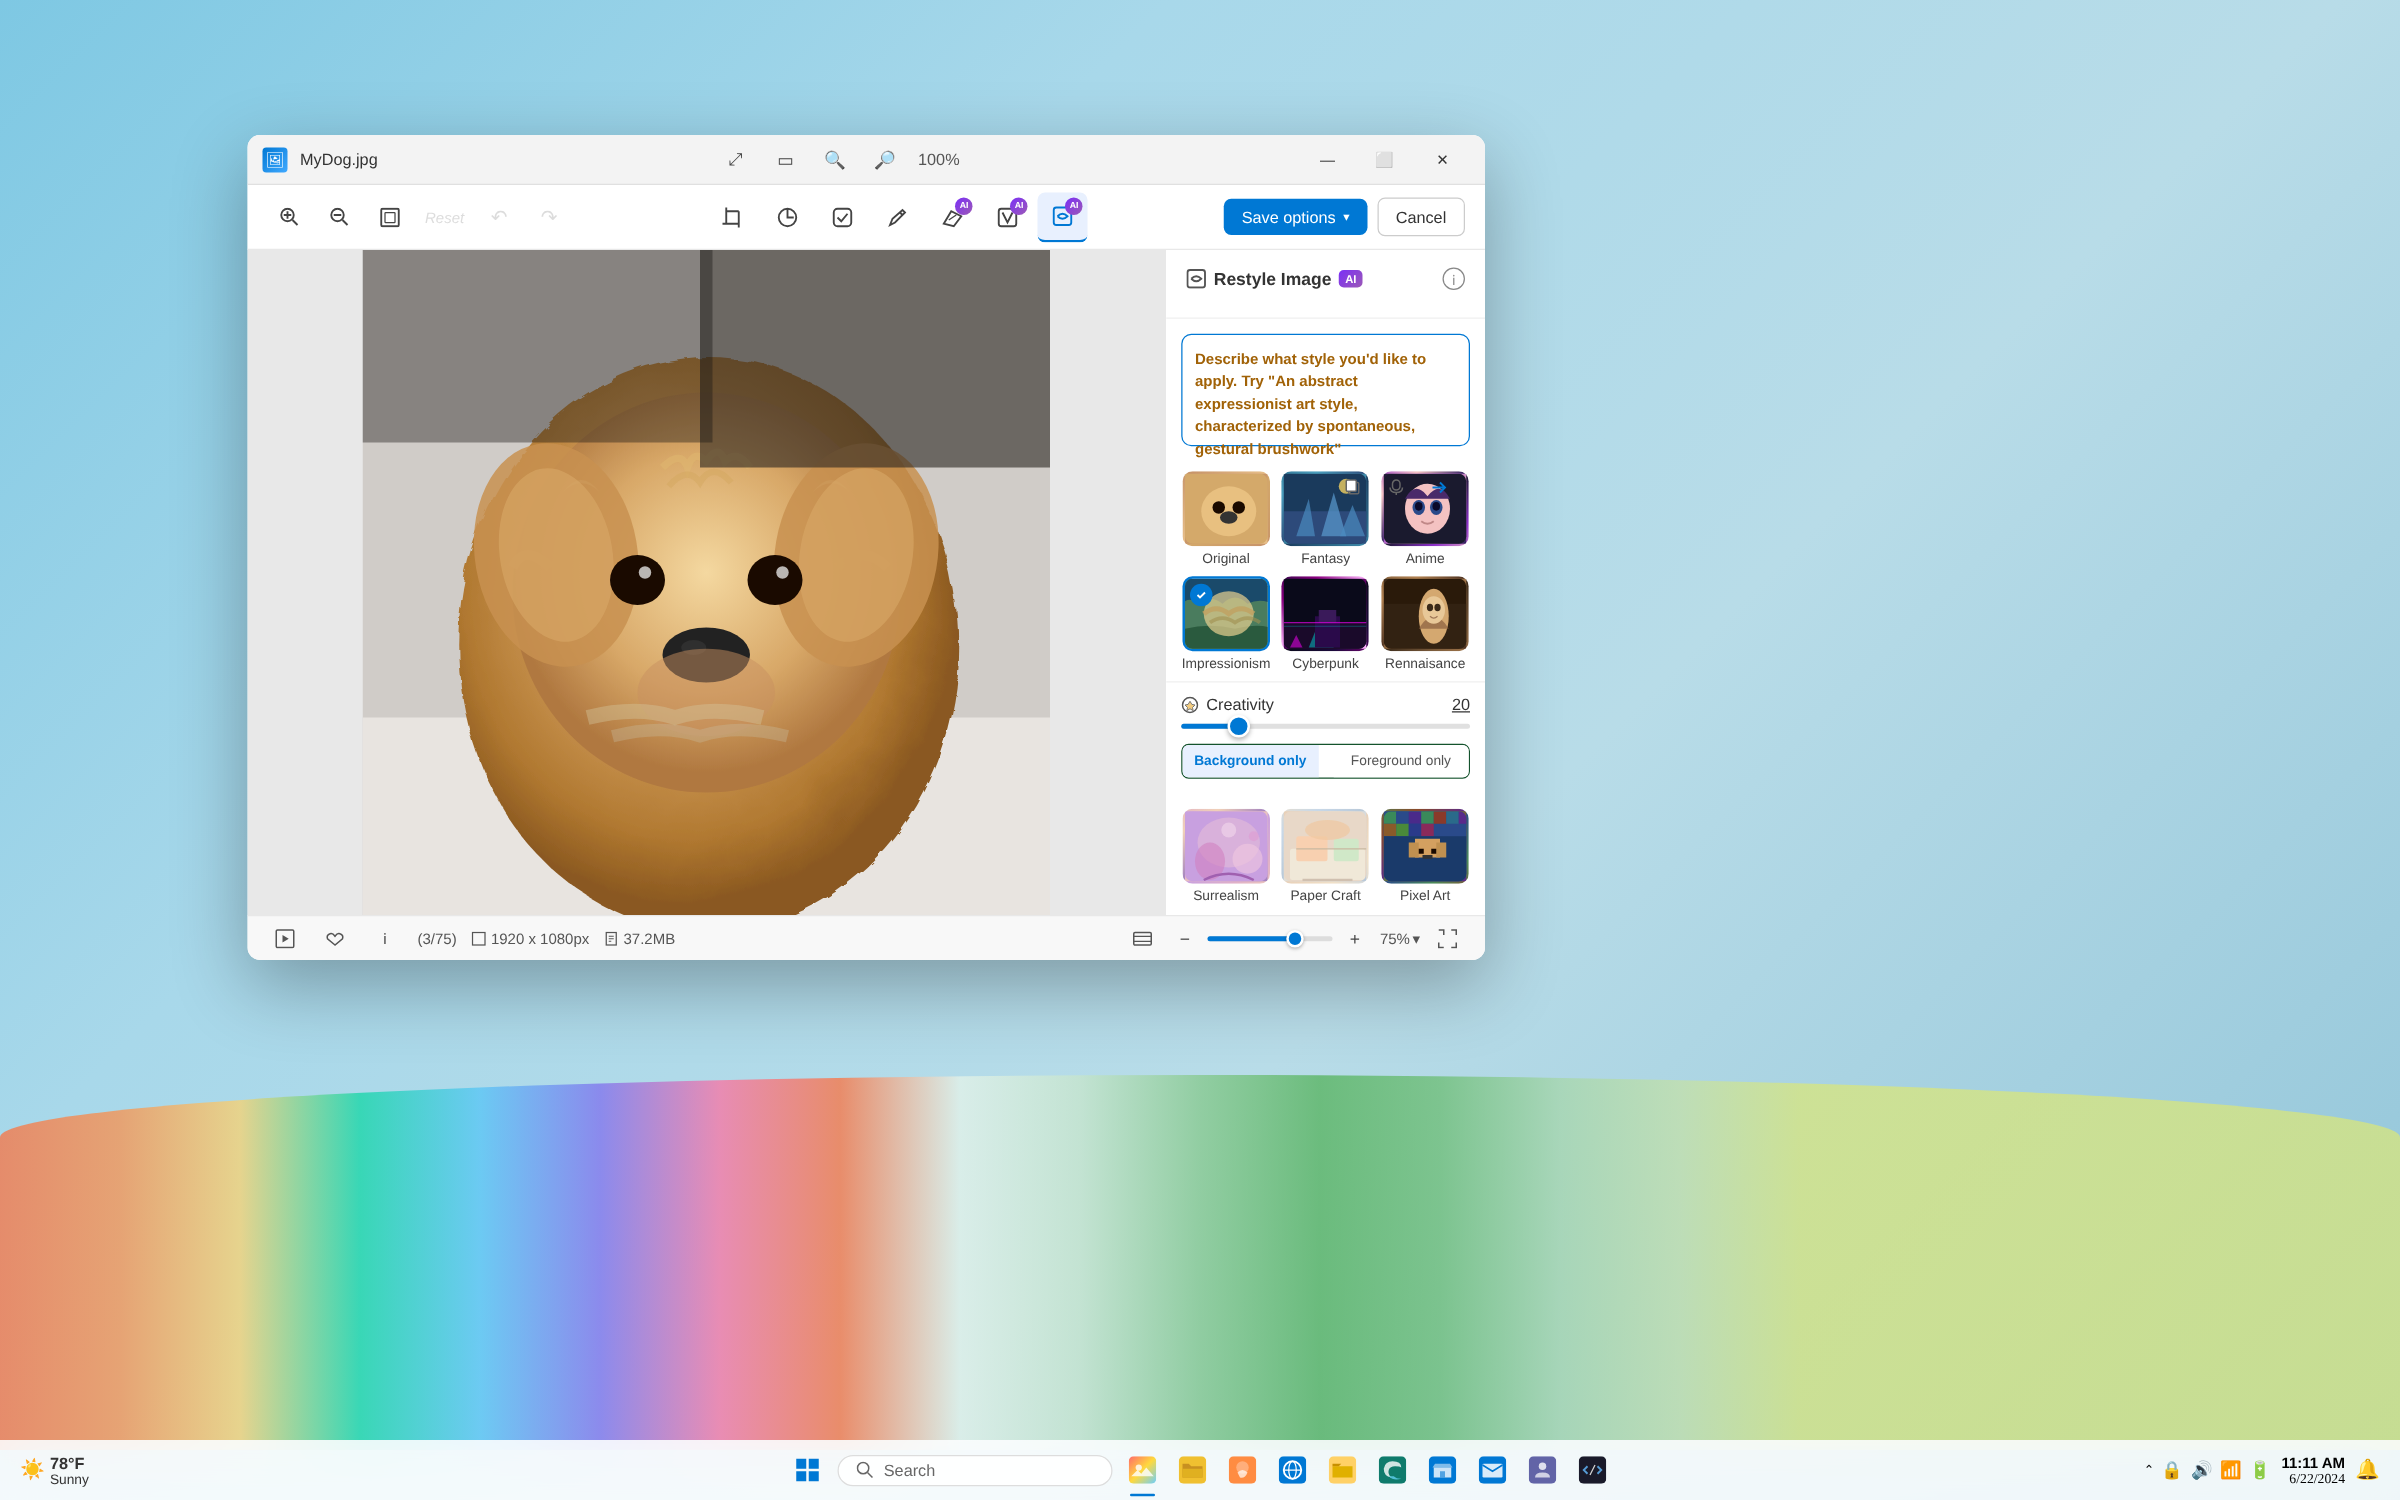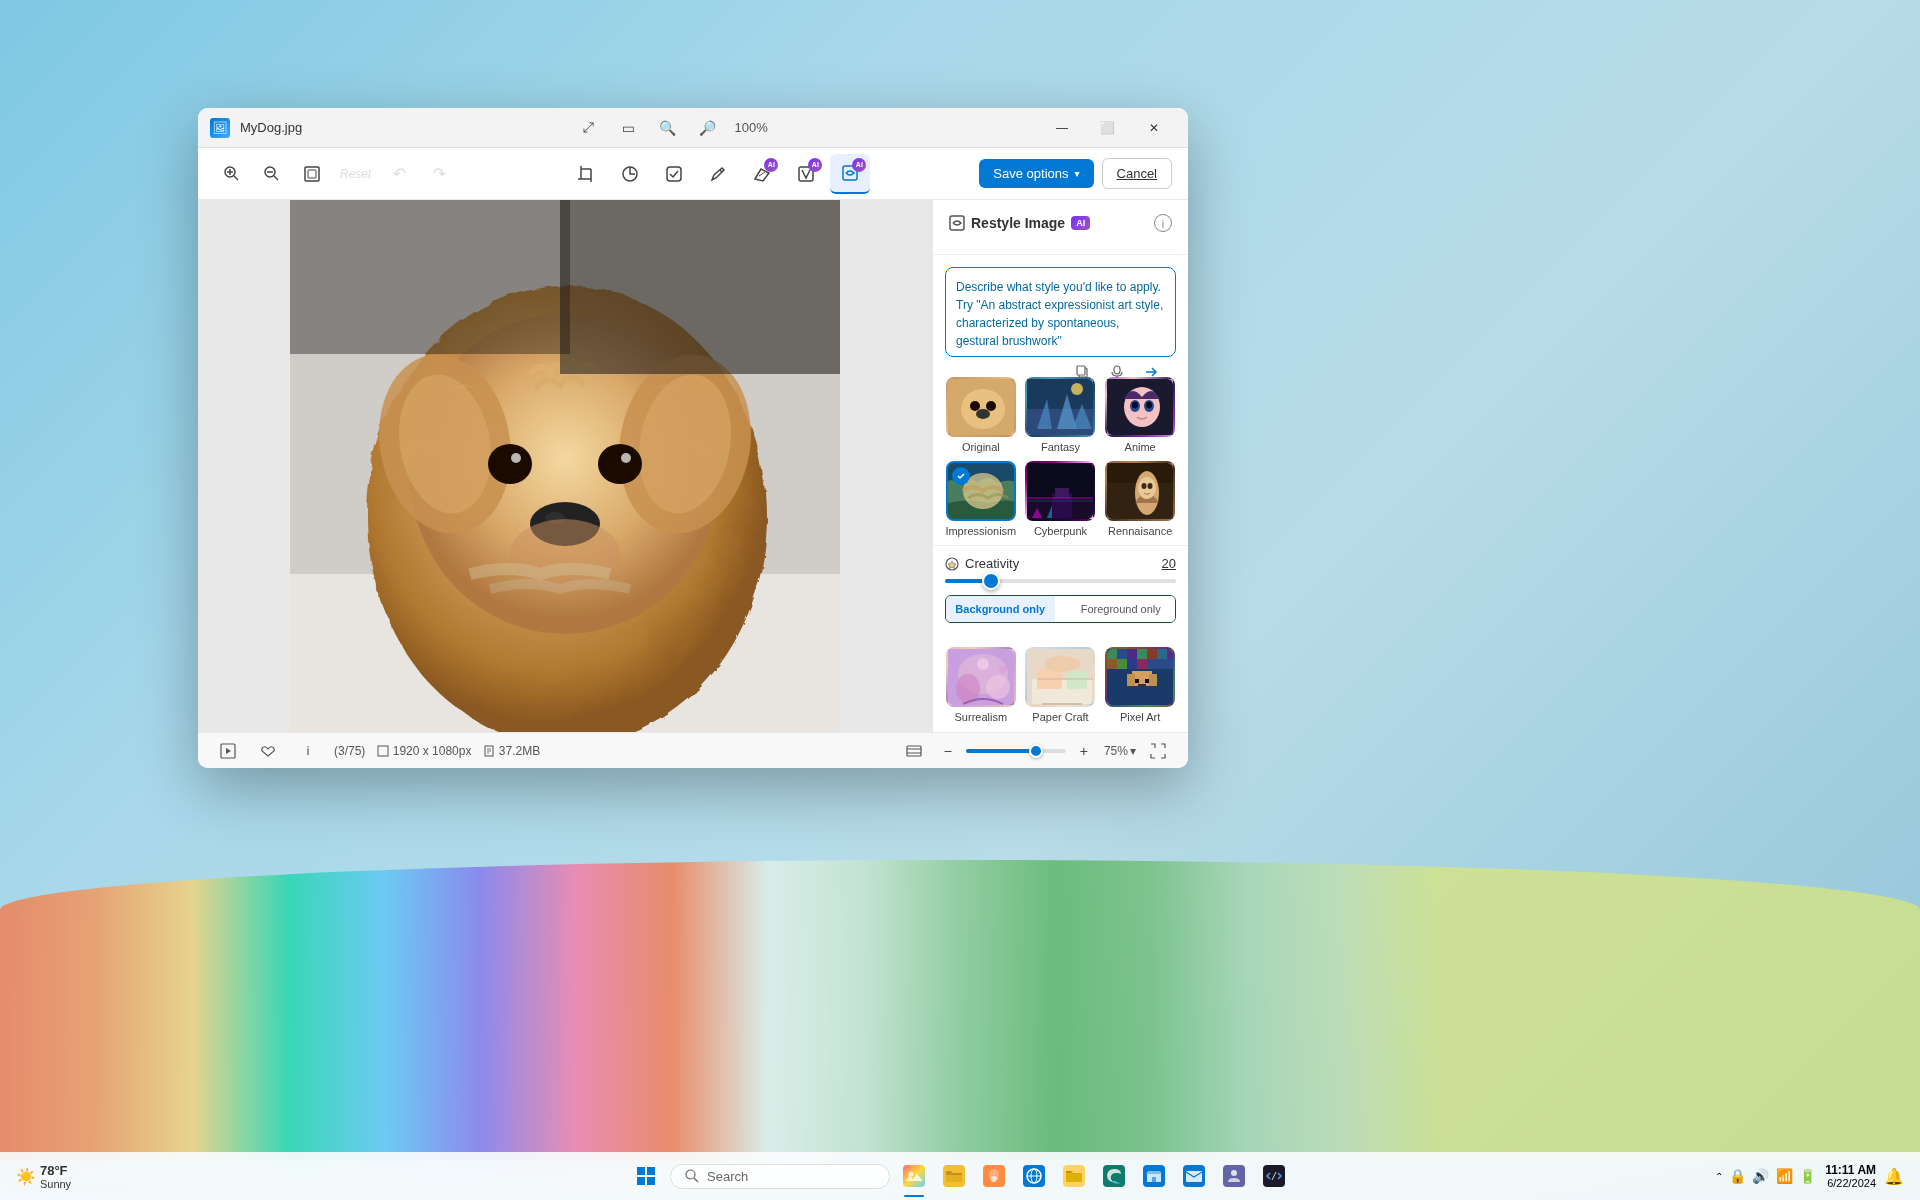--- a/index.html
+++ b/index.html
@@ -119,20 +119,21 @@
       text-align: right;
     }
 
     .clock .time {
       font-size: 12px;
       font-weight: 600;
     }
 
     .clock .date {
       font-size: 11px;
+      font-family: Liberation Serif, serif;
     }
 
     
     .app-window {
       position: absolute;
       top: 108px;
       left: 198px;
       width: 990px;
       height: 660px;
       background: #fff;
@@ -296,21 +297,20 @@
     }
 
     .cancel-btn {
       background: transparent;
       border: 1px solid #ccc;
       border-radius: 6px;
       padding: 7px 14px;
       font-size: 13px;
       cursor: pointer;
       color: #333;
-      text-decoration: underline;
     }
 
     
     .content-area {
       display: flex;
       flex: 1;
       overflow: hidden;
     }
 
     
@@ -379,22 +379,23 @@
       margin: 12px;
       border: 1.5px solid #0078d4;
       border-radius: 8px;
       padding: 10px;
       min-height: 90px;
       position: relative;
     }
 
     .style-input .placeholder-text {
       font-size: 12px;
-      color: #0369a1;
+      color: #a16207;
       line-height: 1.5;
+      font-weight: bold;
     }
 
     .style-input-actions {
       display: flex;
       justify-content: flex-end;
       gap: 6px;
       margin-top: 8px;
     }
 
     .input-action-btn {

